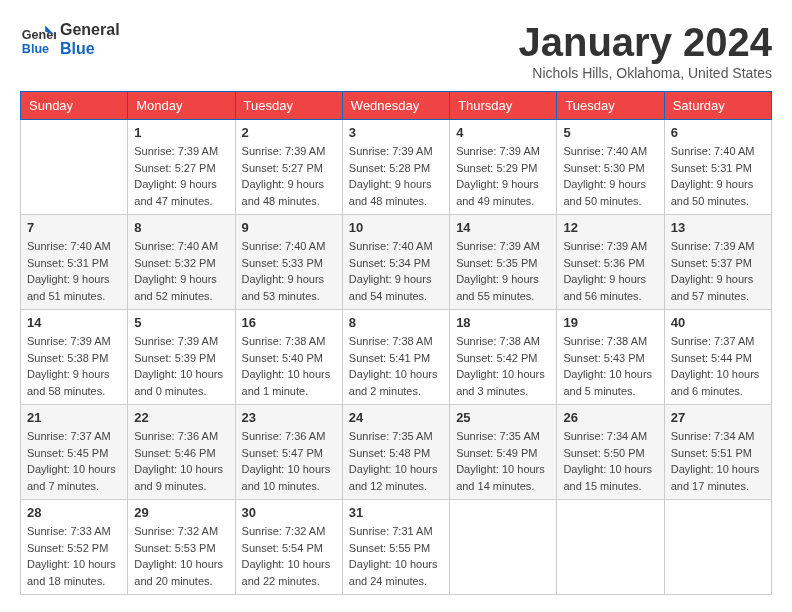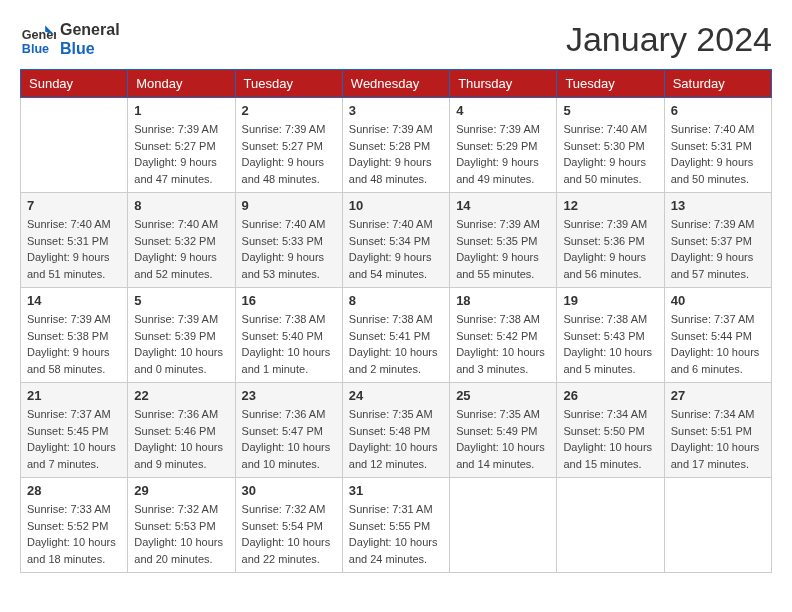--- a/index.html
+++ b/index.html
@@ -22,35 +22,35 @@
       gap: 4px;
     }
     .logo-icon {
       width: 36px;
       height: 36px;
     }
     .title-area {
       text-align: right;
     }
     .month-title {
-      font-size: 34px;
-      font-weight: normal;
+      font-size: 40px;
+      font-weight: bold;
       color: #333;
     }
     .location {
       font-size: 14px;
       color: #555;
     }
     .calendar-table {
       width: 100%;
       border-collapse: collapse;
       font-size: 11px;
     }
     .calendar-table th {
-      background-color: #b91c1c;
+      background-color: #ef4444;
       color: #fff;
       text-align: left;
       padding: 6px 8px;
       font-size: 13px;
       font-weight: normal;
       border: 1px solid #1565c0;
     }
     .calendar-table td {
       border: 1px solid #ccc;
       vertical-align: top;
@@ -88,20 +88,21 @@
       <text x="2" y="35" font-size="14" font-weight="bold" fill="#1565c0">Blue</text>
       <polygon points="28,5 38,15 28,12" fill="#1565c0"></polygon>
     </svg>
     <div style="display:flex;flex-direction:column;line-height:1.2;">
       <span style="font-size:16px;font-weight:bold;color:#333;">General</span>
       <span style="font-size:16px;font-weight:bold;color:#1565c0;">Blue</span>
     </div>
   </div>
   <div class="title-area">
     <div class="month-title">January 2024</div>
+    <div class="location">Nichols Hills, Oklahoma, United States</div>
   </div>
 </div>
 
 <table class="calendar-table">
   <thead>
     <tr>
     <th>Sunday</th>
         <th>Monday</th>
         <th>Tuesday</th>
         <th>Wednesday</th>

